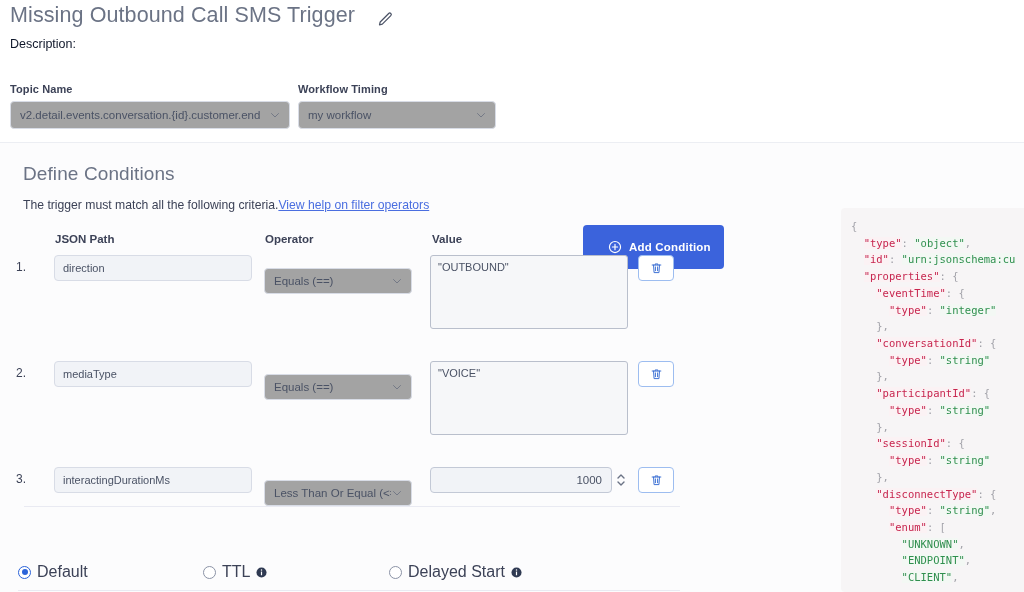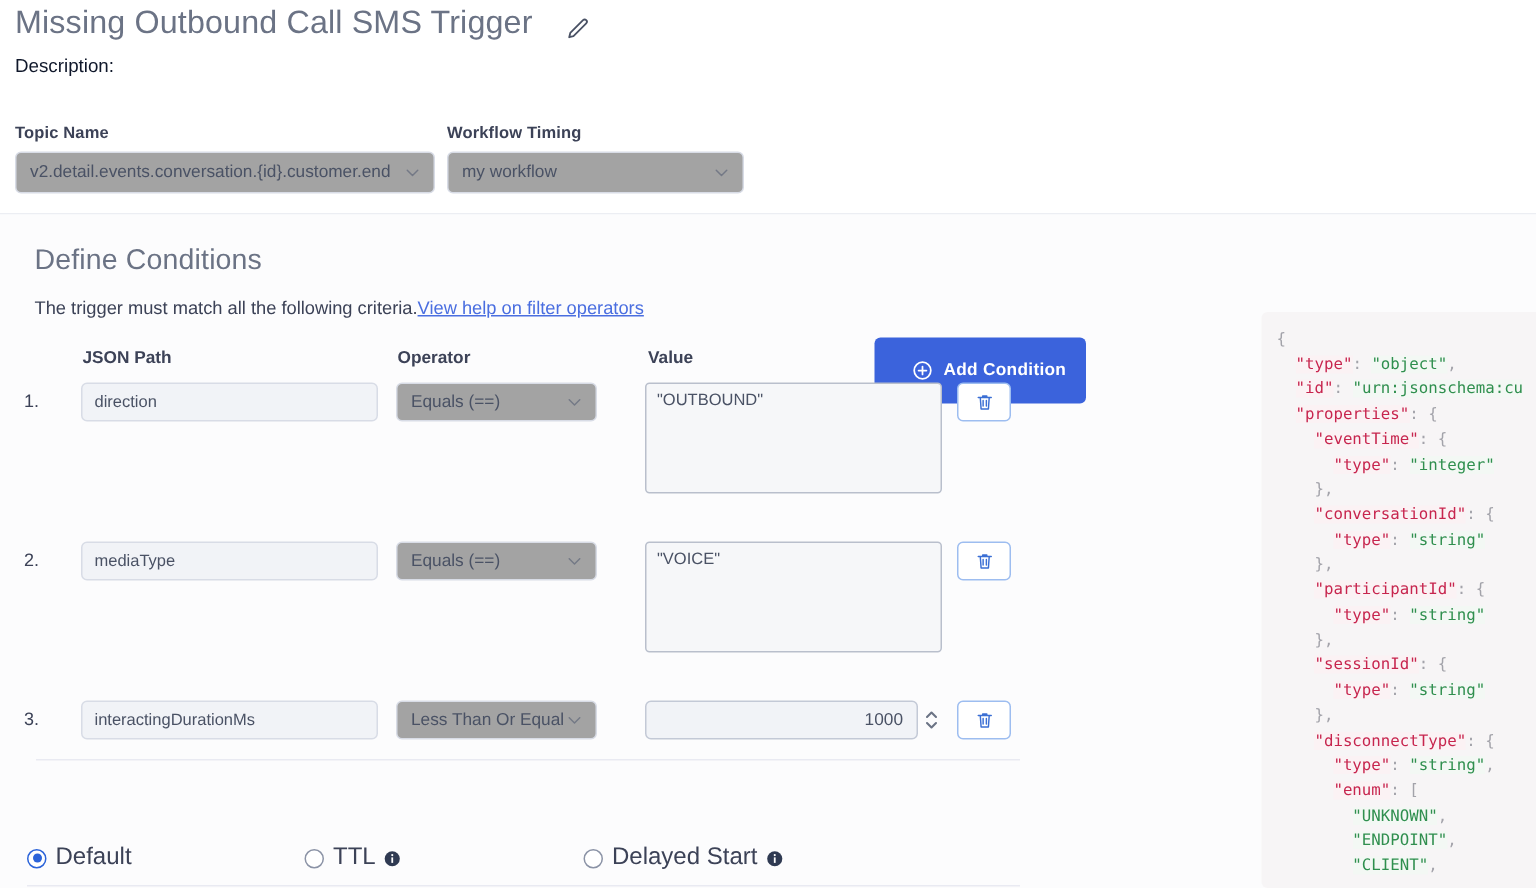--- a/index.html
+++ b/index.html
@@ -164,22 +164,22 @@
     border: 1px solid #d8dce6;
     border-radius: 4px;
     box-sizing: border-box;
     font-size: 11px;
     color: #4a5265;
     padding: 0 8px;
     font-family: "Liberation Sans", sans-serif;
   }
   .op-select {
     position: absolute;
-    left: 264px; top: 0;
-    width: 134px; height: 26px;
+    left: 264px; top: 13px;
+    width: 148px; height: 26px;
   }
   .value-area {
     position: absolute;
     left: 430px; top: 0;
     width: 198px;
     background: #f6f7f9;
     border: 1px solid #b9bfcc;
     border-radius: 3px;
     box-sizing: border-box;
     font-size: 11px;

